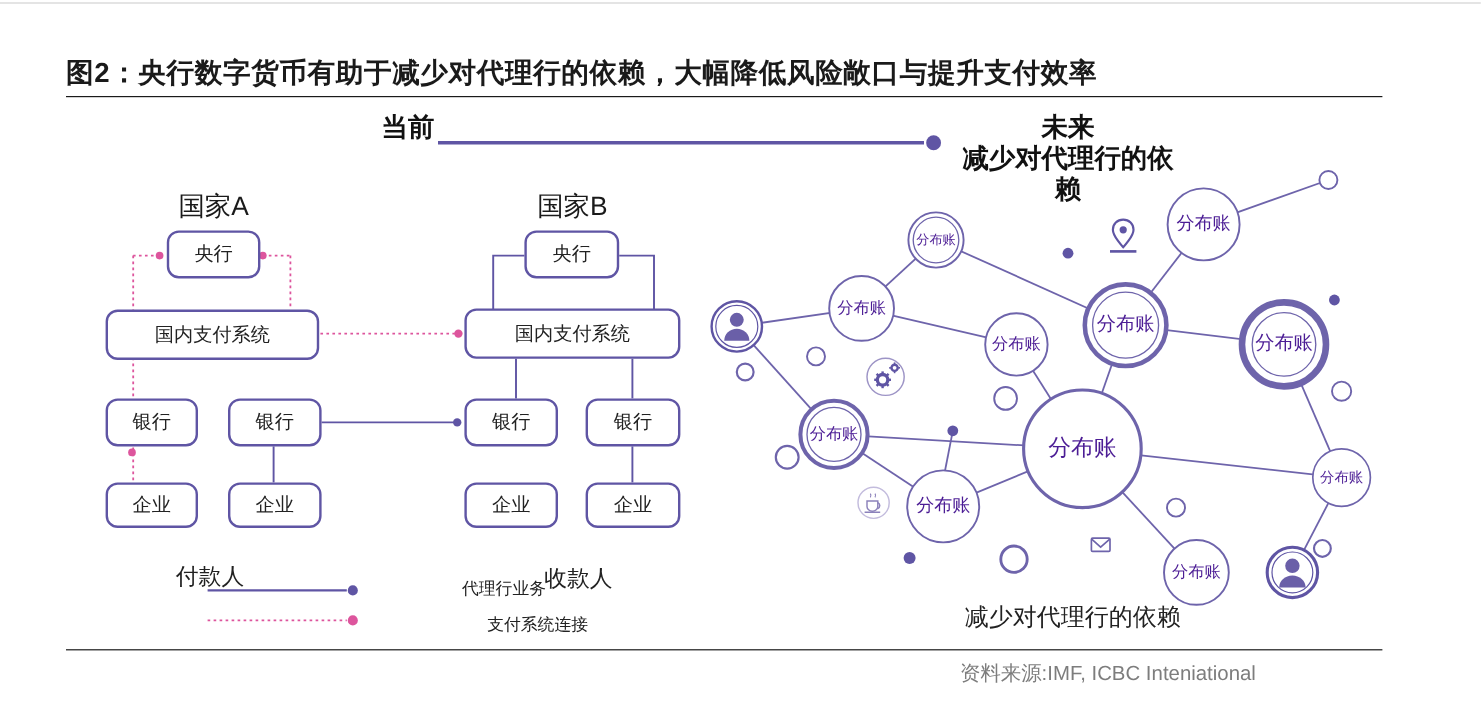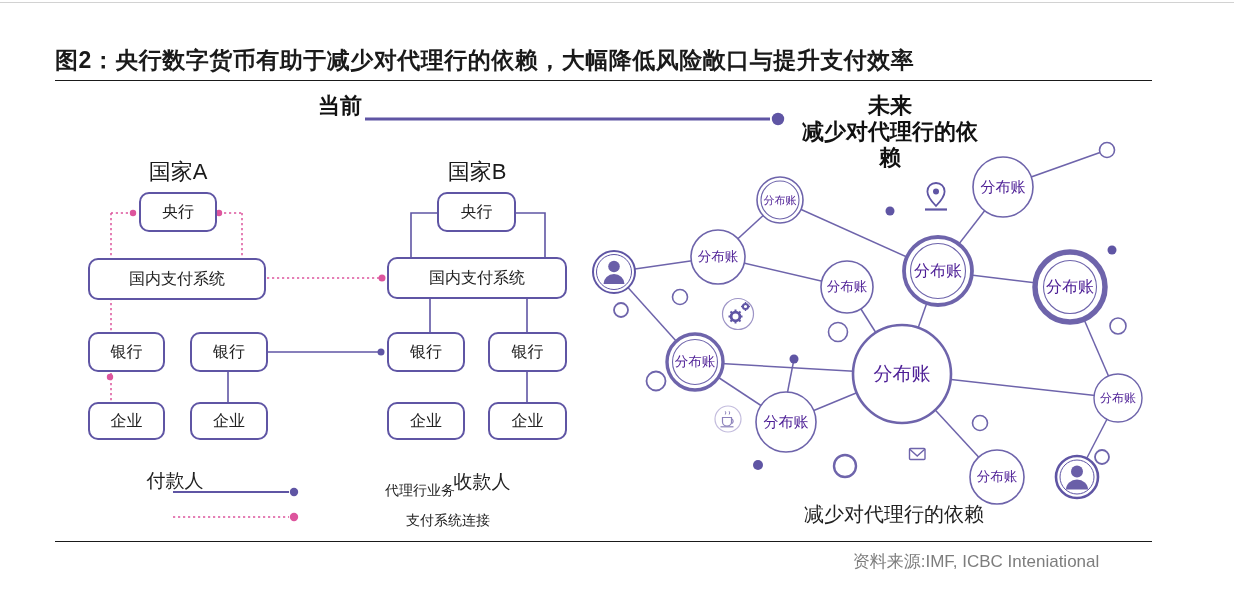--- a/index.html
+++ b/index.html
@@ -11,21 +11,21 @@
   .hdr{position:absolute;width:180px;text-align:center;font-weight:bold;
        font-size:22px;line-height:26px;color:#111;}
   .country{position:absolute;width:120px;text-align:center;font-weight:normal;font-size:22px;}
   .box{position:absolute;border:2.5px solid #5f55a4;border-radius:10px;background:#fff;
        display:flex;align-items:center;justify-content:center;font-size:16px;color:#222;
        z-index:3;box-sizing:border-box;}
   .lbl{position:absolute;font-size:19px;color:#222;margin-top:16px;}
   .leg{position:absolute;font-size:14px;color:#222;}
   .nlabel{position:absolute;width:80px;text-align:center;line-height:1.1;color:#4c1d95;z-index:3;}
   .caption{position:absolute;width:240px;text-align:center;font-size:20px;color:#222;}
-  .src{position:absolute;width:352px;text-align:center;font-size:17px;color:#7d7d7d;}
+  .src{position:absolute;width:352px;text-align:left;font-size:17px;color:#7d7d7d;}
   svg{position:absolute;left:0;top:0;z-index:2;}
 </style>
 </head>
 <body>
 
 <div class="rule" style="top:2px;left:0;width:1234px;border-top:1.5px solid #d2d2d2;"></div>
 <div class="abs title" style="left:55px;top:45px;">图2：央行数字货币有助于减少对代理行的依赖，大幅降低风险敞口与提升支付效率</div>
 <div class="rule" style="top:80px;left:55px;width:1097px;border-top:1.5px solid #1a1a1a;"></div>
 <div class="rule" style="top:541px;left:55px;width:1097px;border-top:1.5px solid #1a1a1a;"></div>
 <div class="src" style="left:800px;top:550px;">资料来源:IMF, ICBC Inteniational</div>

